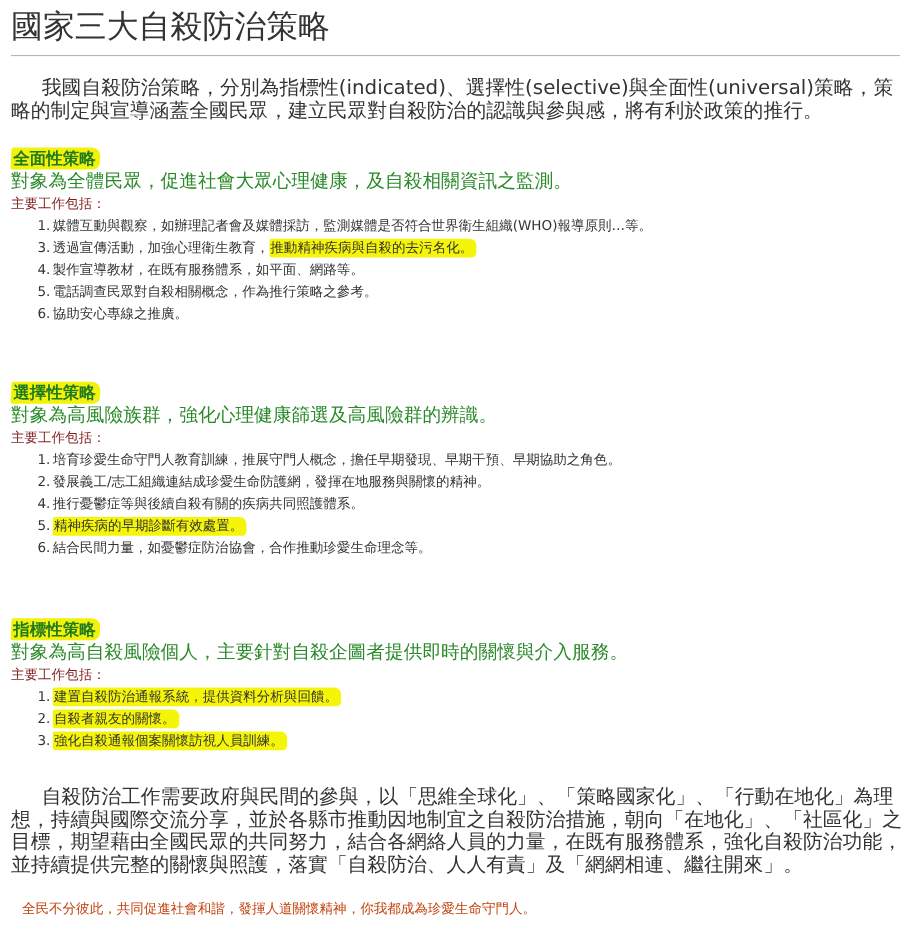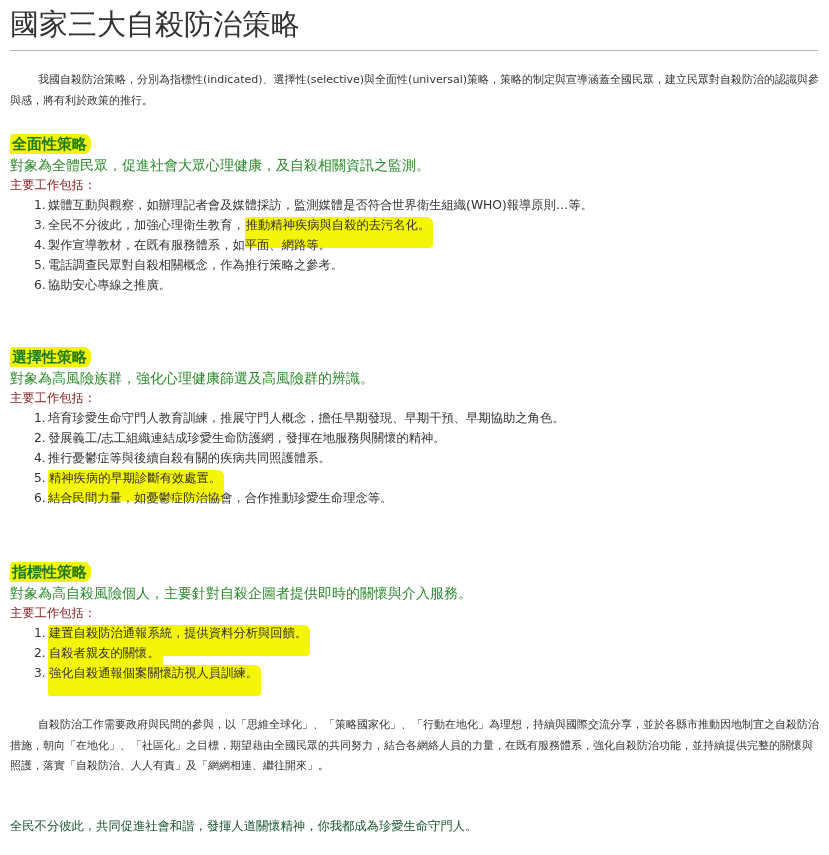--- a/index.html
+++ b/index.html
@@ -35,21 +35,21 @@
       height: 0;
       border-top: 1px solid #b5b5b5;
     }
     .para {
       position: absolute;
       left: 10px;
       width: 810px;
       margin: 0;
       line-height: 20.5px;
       text-indent: 28px;
-      font-size: 11px;
+      font-size: 18px;
       color: #333333;
     }
     .section {
       position: absolute;
       left: 10px;
       width: 810px;
     }
     .sec-heading {
       display: inline-block;
       font-size: 15px;
@@ -60,21 +60,21 @@
       line-height: 20px;
       margin: 0;
       border-radius: 2px 8px 6px 2px;
       transform: skewX(-3deg);
     }
     .sec-heading span { display: inline-block; transform: skewX(3deg); }
     .sec-target {
       color: #2a8a2a;
       line-height: 20px;
       margin: 1px 0 0 0;
-      font-size: 14px;
+      font-size: 17px;
     }
     .sec-intro {
       color: #7f1d1d;
       line-height: 20px;
       margin: 0;
       font-size: 12.3px;
     }
     .task-list {
       list-style: none;
       margin: 0;
@@ -82,48 +82,48 @@
     }
     .task-item {
       line-height: 20px;
       font-size: 12.3px;
       color: #333333;
       white-space: nowrap;
     }
     .task-num { display: inline-block; width: 14px; }
     .hl {
       background: #f5f50a;
-      padding: 1px 3px 16px 1px;
+      padding: 1px 3px 2px 1px;
       border-radius: 2px 6px 4px 2px;
     }
     .closing {
       position: absolute;
-      left: 10px;
+      left: 20px;
       top: 816px;
       margin: 0;
       font-size: 12.3px;
-      color: #14532d;
+      color: #c2410c;
       line-height: 20px;
     }
   </style>
 </head>
 <body>
 
 <h1 class="page-title">國家三大自殺防治策略</h1>
 <div class="title-rule"></div>
 
 <p class="para" style="top:70px;">我國自殺防治策略，分別為指標性(indicated)、選擇性(selective)與全面性(universal)策略，策略的制定與宣導涵蓋全國民眾，建立民眾對自殺防治的認識與參與感，將有利於政策的推行。</p>
 
 <div class="section" style="top:134px;">
   <div class="sec-heading"><span>全面性策略</span></div>
   <p class="sec-target">對象為全體民眾，促進社會大眾心理健康，及自殺相關資訊之監測。</p>
   <p class="sec-intro">主要工作包括：</p>
   <ul class="task-list">
     <li class="task-item"><span class="task-num">1.</span><span>媒體互動與觀察，如辦理記者會及媒體採訪，監測媒體是否符合世界衛生組織(WHO)報導原則…等。</span></li>
-    <li class="task-item"><span class="task-num">3.</span><span>全民不分彼此，加強心理衛生教育，</span><span class="hl">推動精神疾病與自殺的去污名化。</span></li>
+    <li class="task-item"><span class="task-num">3.</span><span>透過宣傳活動，加強心理衛生教育，</span><span class="hl">推動精神疾病與自殺的去污名化。</span></li>
     <li class="task-item"><span class="task-num">4.</span><span>製作宣導教材，在既有服務體系，如平面、網路等。</span></li>
     <li class="task-item"><span class="task-num">5.</span><span>電話調查民眾對自殺相關概念，作為推行策略之參考。</span></li>
     <li class="task-item"><span class="task-num">6.</span><span>協助安心專線之推廣。</span></li>
   </ul>
 </div>
 
 <div class="section" style="top:347px;">
   <div class="sec-heading"><span>選擇性策略</span></div>
   <p class="sec-target">對象為高風險族群，強化心理健康篩選及高風險群的辨識。</p>
   <p class="sec-intro">主要工作包括：</p>

